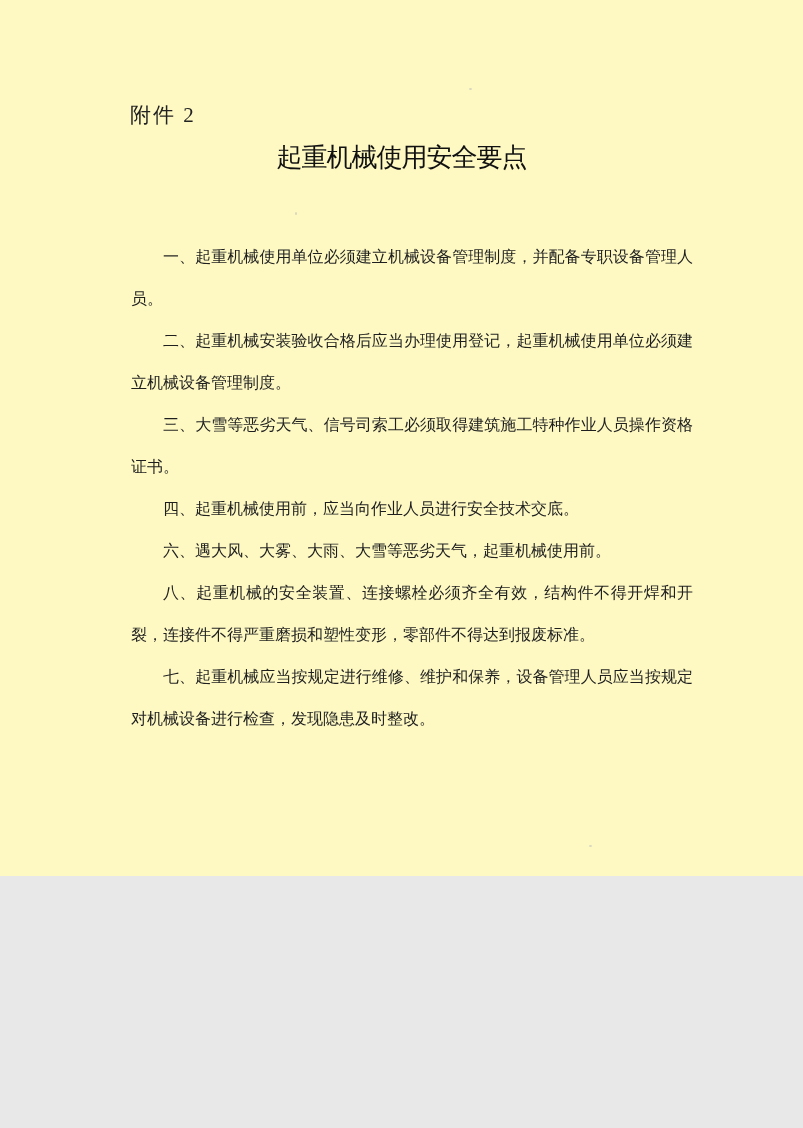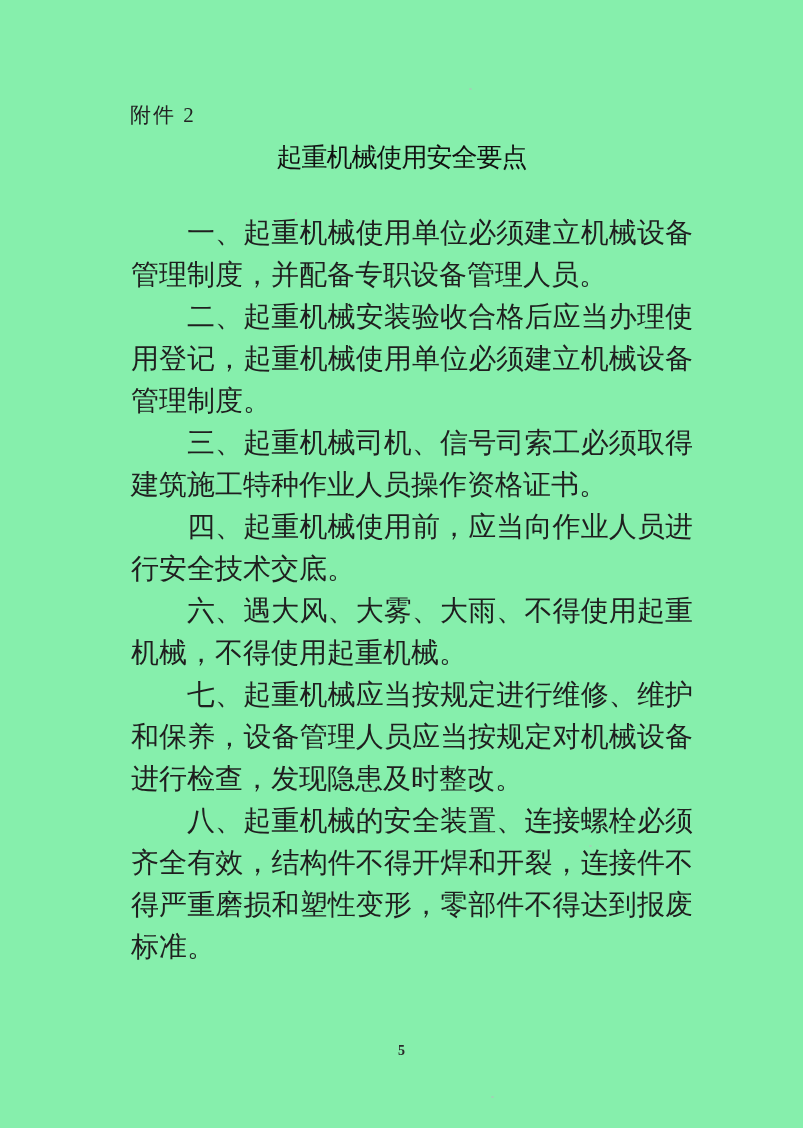--- a/index.html
+++ b/index.html
@@ -3,23 +3,23 @@
 <meta charset="utf-8">
 <style>
   html, body {
     margin: 0;
     padding: 0;
     background: #e8e8e8;
   }
   .page {
     position: relative;
     width: 803px;
-    height: 1128px;
+    height: 876px;
     margin: 0 auto;
-    background: #86efac;
+    background: #fef9c3;
     color: #1e1e1e;
     overflow: hidden;
   }
   .attachment-label {
     position: absolute;
     left: 130px;
     top: 100px;
     font-family: "Liberation Serif", "DejaVu Serif", serif;
     font-size: 21px;
     line-height: 30px;
@@ -36,24 +36,24 @@
     font-family: "Liberation Sans", "DejaVu Sans", sans-serif;
     font-weight: 400;
     font-size: 26px;
     line-height: 34px;
     letter-spacing: -1px;
     color: #111;
   }
   .doc-body {
     position: absolute;
     left: 131px;
-    top: 212px;
+    top: 236px;
     width: 562px;
     font-family: Liberation Sans, sans-serif;
-    font-size: 28px;
+    font-size: 16px;
     line-height: 42px;
     color: #1f1f1f;
     text-align: justify;
     text-justify: inter-ideograph;
   }
   .doc-body p {
     margin: 0;
     padding: 0;
     text-indent: 2em;
   }
@@ -89,25 +89,25 @@
 
 <div class="page">
 
   <div class="attachment-label">附件 2</div>
 
   <h1 class="doc-title">起重机械使用安全要点</h1>
 
   <div class="doc-body">
     <p>一、起重机械使用单位必须建立机械设备管理制度，并配备专职设备管理人员。</p>
     <p>二、起重机械安装验收合格后应当办理使用登记，起重机械使用单位必须建立机械设备管理制度。</p>
-    <p>三、起重机械司机、信号司索工必须取得建筑施工特种作业人员操作资格证书。</p>
+    <p>三、大雪等恶劣天气、信号司索工必须取得建筑施工特种作业人员操作资格证书。</p>
     <p>四、起重机械使用前，应当向作业人员进行安全技术交底。</p>
-    <p>六、遇大风、大雾、大雨、不得使用起重机械，不得使用起重机械。</p>
+    <p>六、遇大风、大雾、大雨、大雪等恶劣天气，起重机械使用前。</p>
+    <p>八、起重机械的安全装置、连接螺栓必须齐全有效，结构件不得开焊和开裂，连接件不得严重磨损和塑性变形，零部件不得达到报废标准。</p>
     <p>七、起重机械应当按规定进行维修、维护和保养，设备管理人员应当按规定对机械设备进行检查，发现隐患及时整改。</p>
-    <p>八、起重机械的安全装置、连接螺栓必须齐全有效，结构件不得开焊和开裂，连接件不得严重磨损和塑性变形，零部件不得达到报废标准。</p>
   </div>
 
   <div class="page-number">5</div>
 
   <div class="speck s1"></div>
   <div class="speck s2"></div>
   <div class="speck s3"></div>
   <div class="speck s4"></div>
 
 </div>

